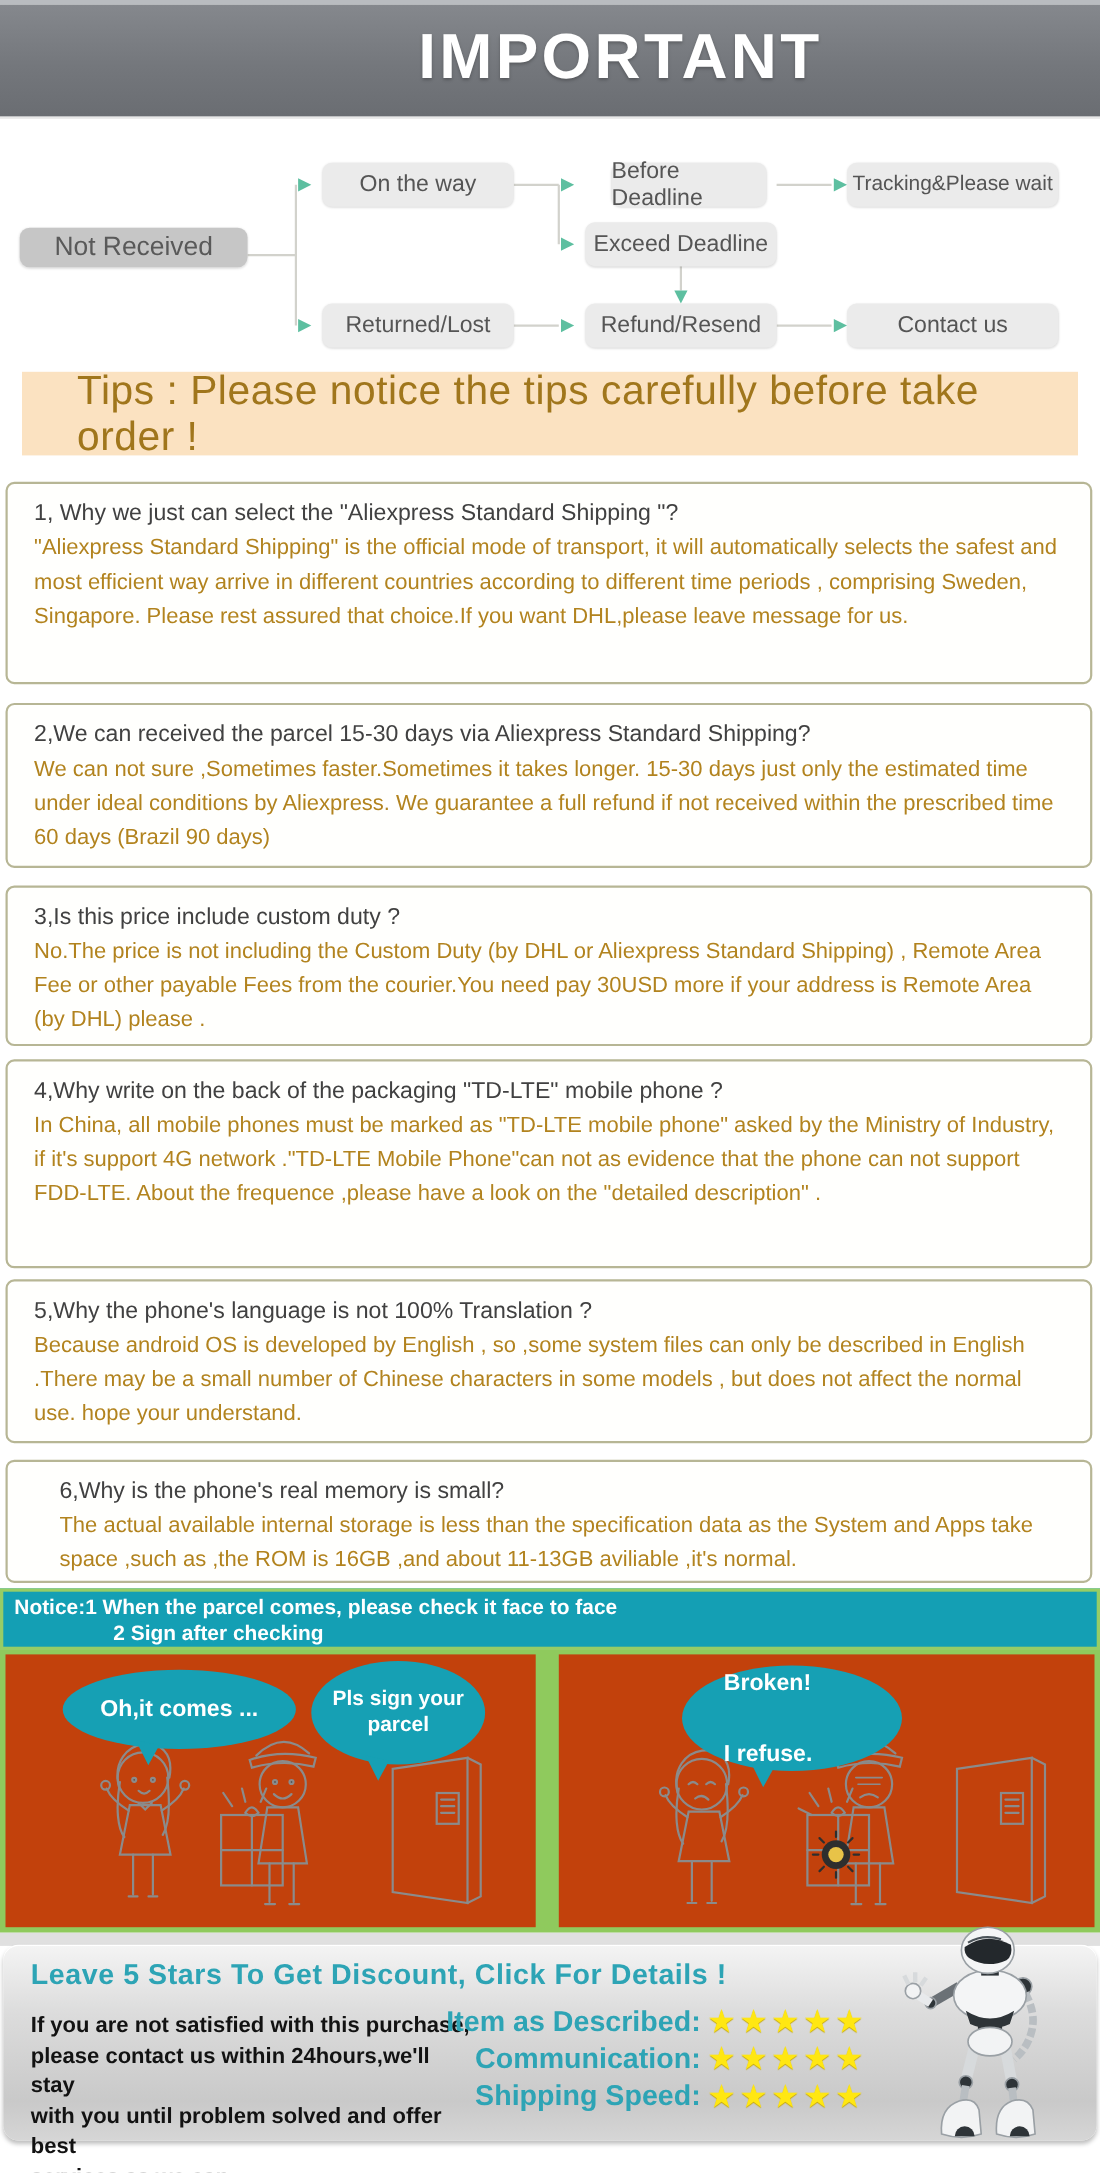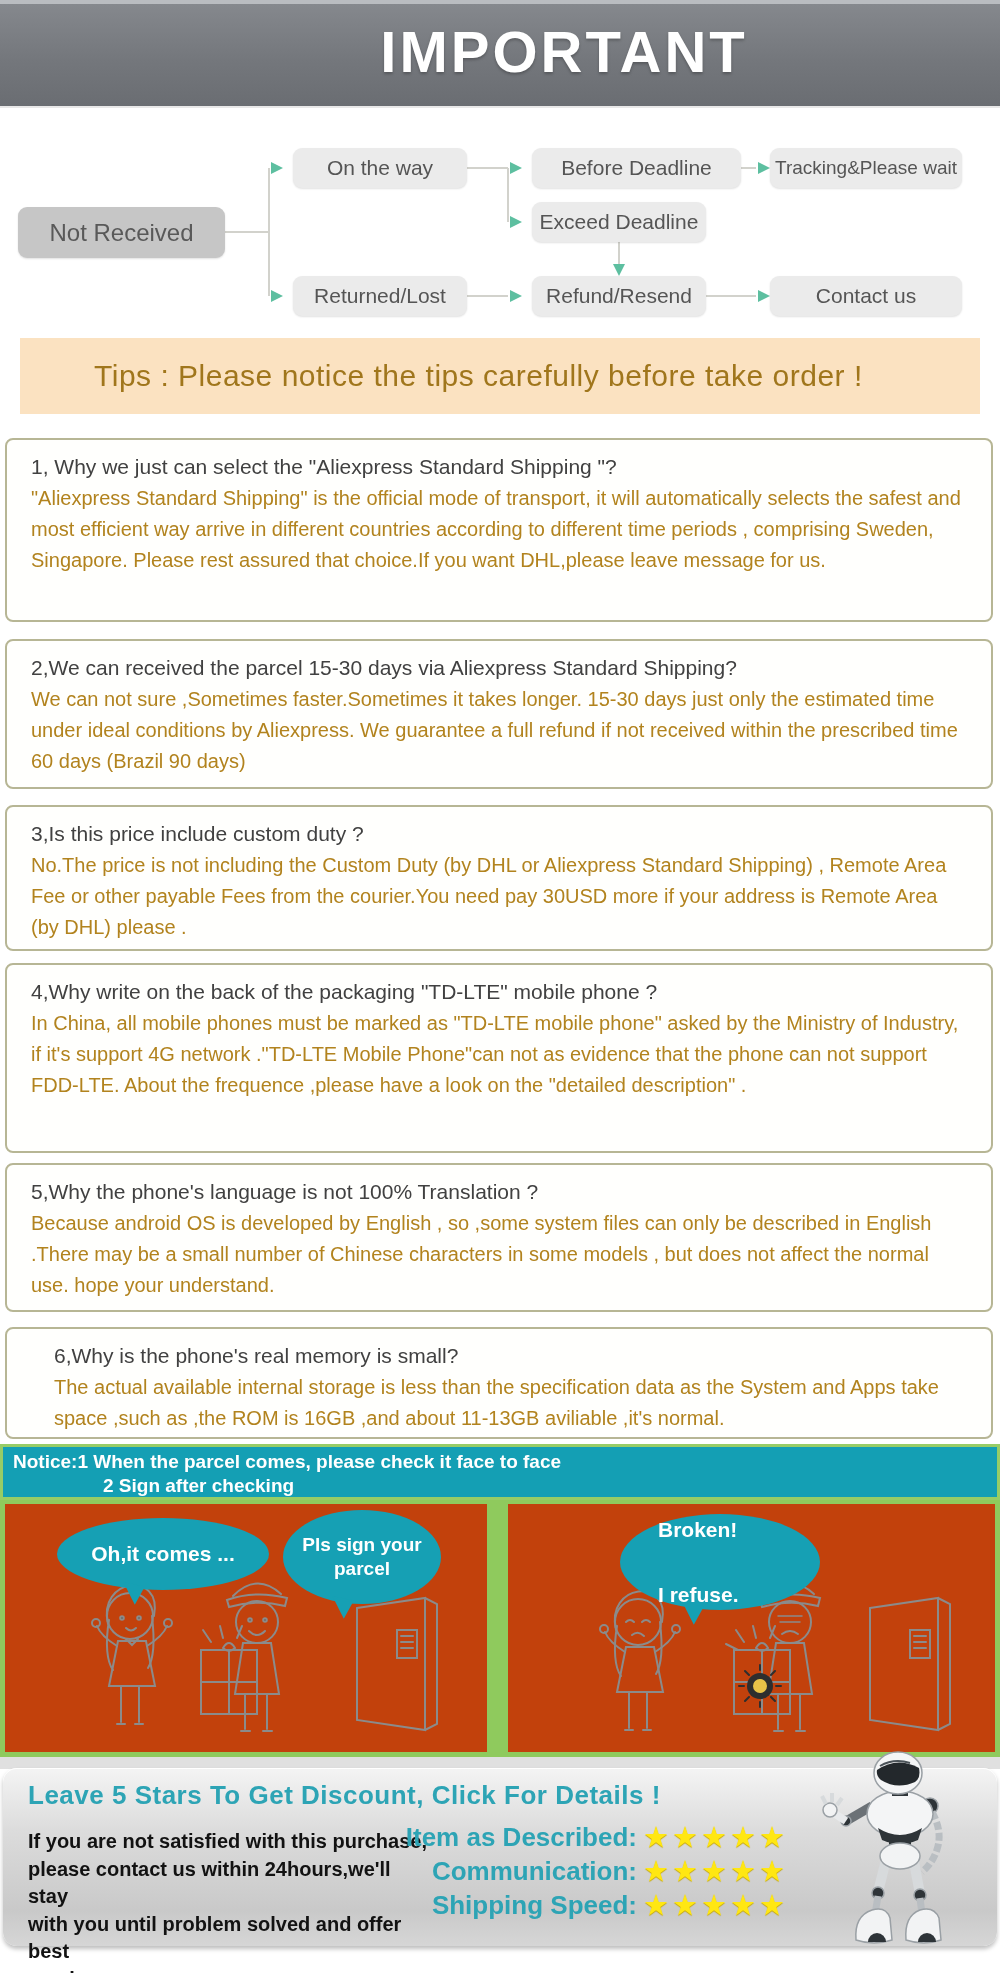--- a/index.html
+++ b/index.html
@@ -14,33 +14,33 @@
           transform:translateX(64px);color:#ffffff;font-size:58px;font-weight:bold;
           letter-spacing:3px;text-shadow:0 2px 3px rgba(0,0,0,.25);}
 
   
   .flow{position:absolute;left:0;top:108px;width:1000px;height:230px;}
   .flow svg{position:absolute;left:0;top:0;}
   .node{position:absolute;background:#ebebeb;border-radius:9px;color:#555;
         display:flex;align-items:center;justify-content:center;font-size:21px;
         box-shadow:0 1px 2px rgba(0,0,0,.12);}
   .node.dark{background:#c6c6c6;color:#595959;font-size:24px;}
-  .n-notreceived{left:18px;top:99px;width:207px;height:51px;}
+  .n-notreceived{left:18px;top:99px;width:207px;height:36px;}
   .n-ontheway{left:293px;top:40px;width:174px;height:40px;}
-  .n-beforedeadline{left:532px;top:40px;width:209px;height:40px;}
+  .n-beforedeadline{left:556px;top:40px;width:141px;height:40px;}
   .n-tracking{left:770px;top:40px;width:192px;height:40px;font-size:19px;}
   .n-exceeddeadline{left:532px;top:94px;width:174px;height:40px;}
   .n-returnedlost{left:293px;top:168px;width:174px;height:40px;}
   .n-refundresend{left:532px;top:168px;width:174px;height:40px;}
   .n-contactus{left:770px;top:168px;width:192px;height:40px;}
 
   
   .tips{position:absolute;left:20px;top:338px;width:960px;height:76px;background:#fbe2c1;
         display:flex;align-items:center;}
-  .tips-text{color:#a0761c;font-size:30px;padding-left:74px;letter-spacing:.5px;}
+  .tips-text{color:#a0761c;font-size:37px;padding-left:50px;letter-spacing:.5px;}
 
   
   .faq-box{position:absolute;left:5px;width:988px;box-sizing:border-box;
            border:2px solid #b7b695;border-radius:8px;background:#fffffd;
            padding:13px 24px 0 24px;overflow:hidden;}
   .faq-q{color:#414141;font-size:21px;line-height:27px;margin-bottom:3px;}
   .faq-a{color:#b2831e;font-size:20px;line-height:31px;}
   .fb1{top:438px;height:184px;}
   .fb2{top:639px;height:150px;}
   .fb3{top:805px;height:146px;}

